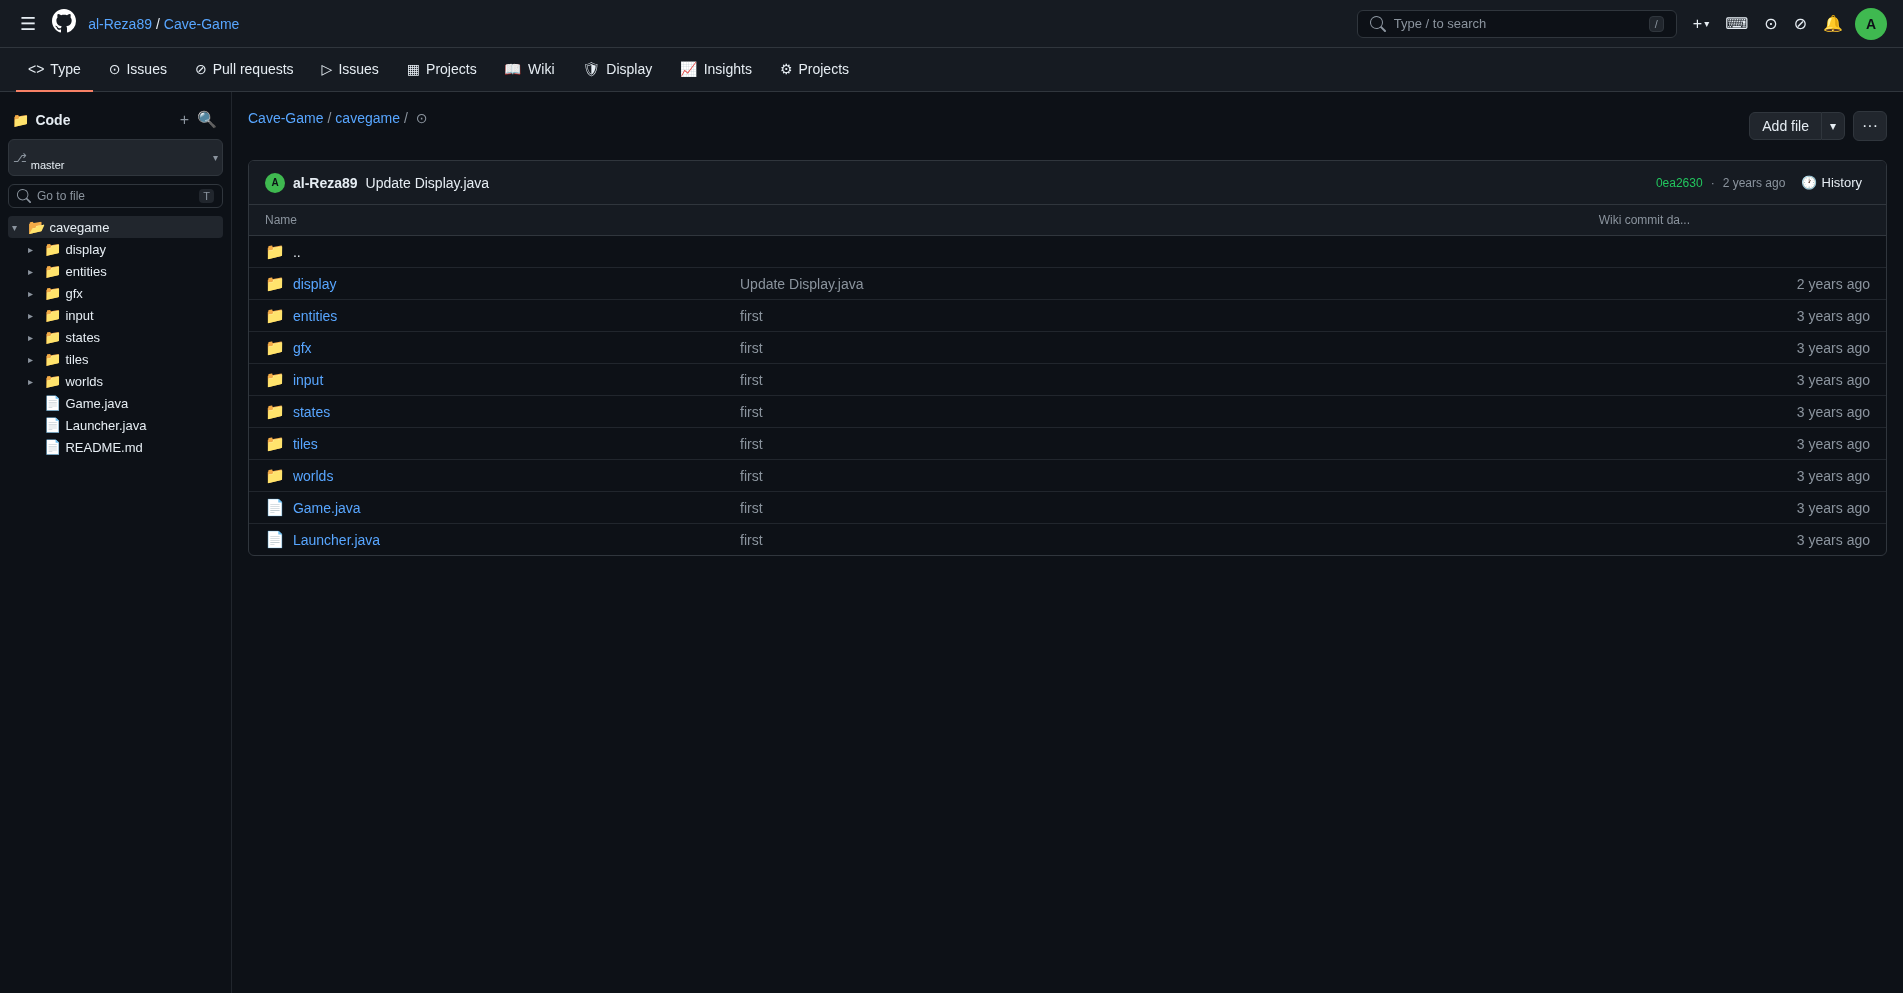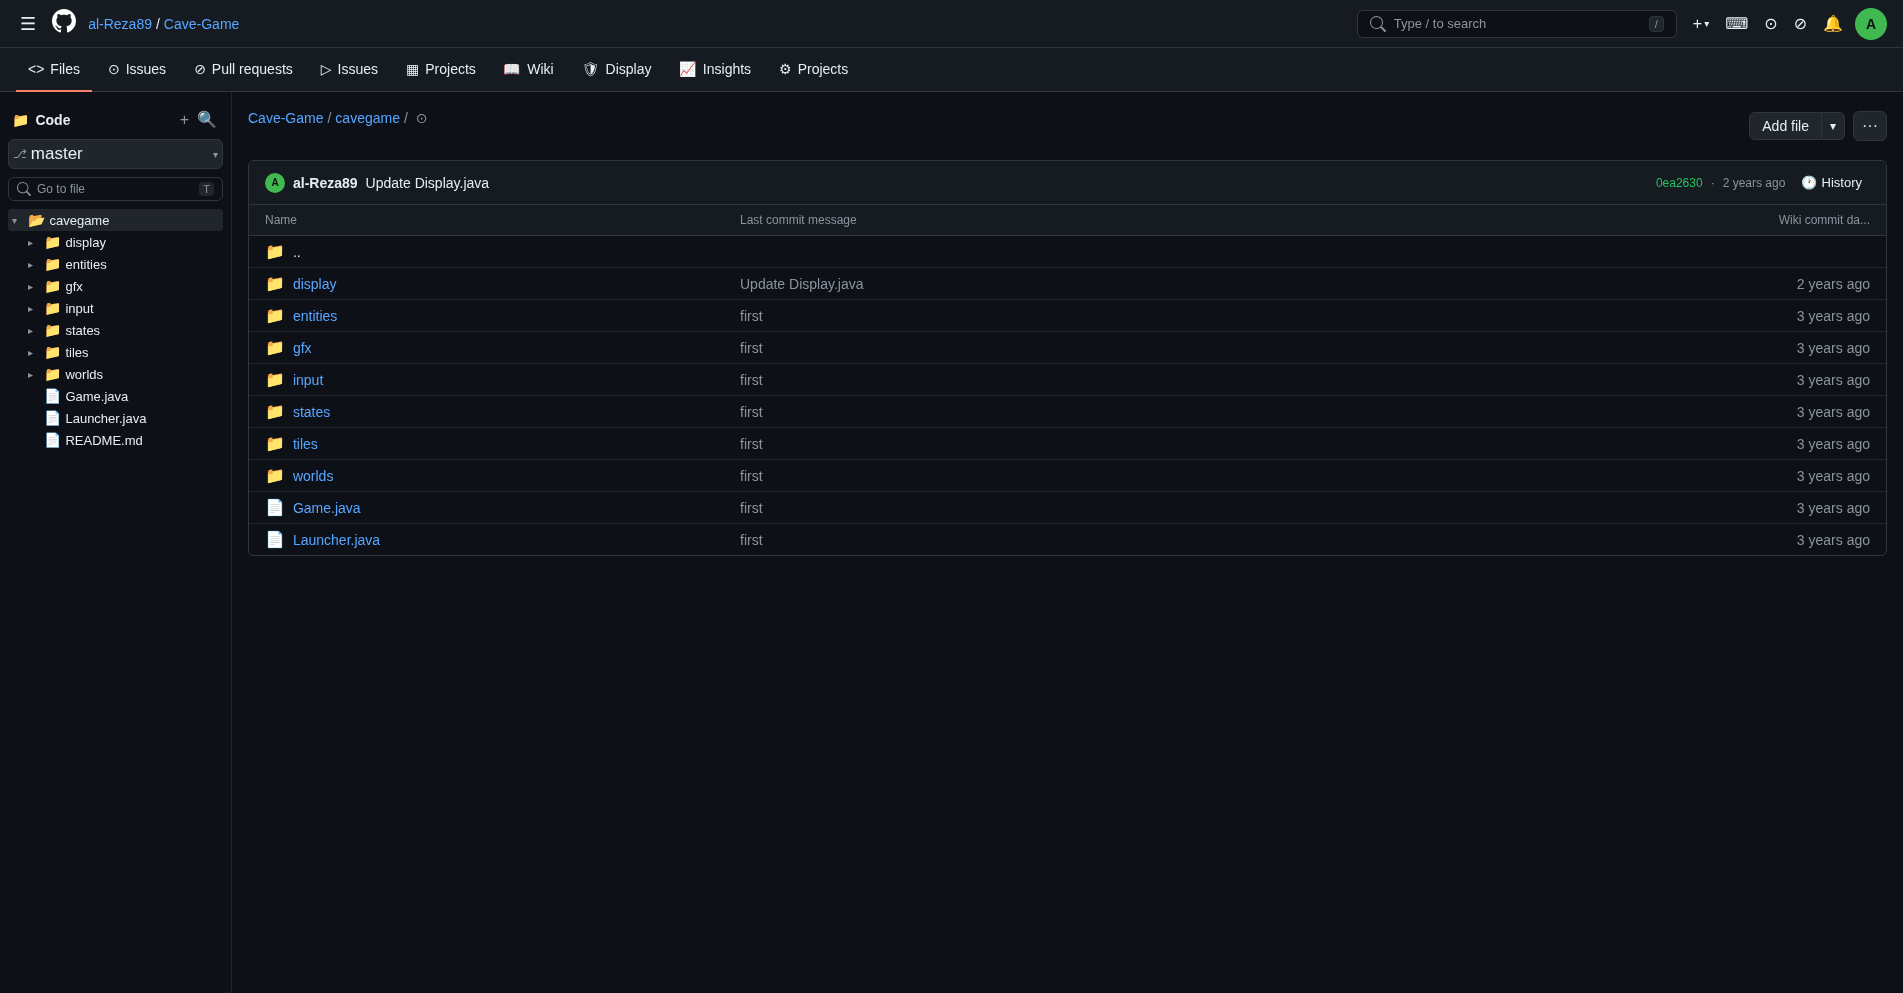--- a/index.html
+++ b/index.html
@@ -374,21 +374,21 @@
     <button class="topnav-icon-btn">⊙</button>
     <button class="topnav-icon-btn">⊘</button>
     <button class="topnav-icon-btn">🔔</button>
     <div class="topnav-avatar">A</div>
   </div>
 </nav>
 
 <nav class="subnav">
   <a class="subnav-item active">
     <span class="subnav-icon">&lt;&gt;</span>
-    <span>Files</span>
+    <span>Type</span>
   </a>
   <a class="subnav-item">
     <span class="subnav-icon">⊙</span>
     <span>Issues</span>
   </a>
   <a class="subnav-item">
     <span class="subnav-icon">⊘</span>
     <span>Pull requests</span>
   </a>
   <a class="subnav-item">
@@ -426,21 +426,21 @@
         <span>Code</span>
       </div>
       <div class="sidebar-header-actions">
         <button class="sidebar-header-btn">+</button>
         <button class="sidebar-header-btn">🔍</button>
       </div>
     </div>
 
     <div style="display:flex;align-items:center;gap:4px;padding:4px;margin-bottom:8px;border:1px solid #30363d;border-radius:6px;cursor:pointer;background:#21262d;">
       <span style="color:#8b949e;font-size:12px;">⎇</span>
-      <span style="font-size:17px;flex:1;">master</span>
+      <span style="font-size:11px;flex:1;margin-top:15px;">master</span>
       <span style="color:#8b949e;font-size:10px;">▾</span>
     </div>
 
     <div class="sidebar-search">
       <svg width="14" height="14" viewBox="0 0 16 16" fill="#8b949e">
         <path d="M11.742 10.344a6.5 6.5 0 1 0-1.397 1.398h-.001c.03.04.062.078.098.115l3.85 3.85a1 1 0 0 0 1.415-1.414l-3.85-3.85a1.007 1.007 0 0 0-.115-.099zm-5.242 1.656a5.5 5.5 0 1 1 0-11 5.5 5.5 0 0 1 0 11z"></path>
       </svg>
       <input type="text" placeholder="Go to file" style="">
       <span style="color:#8b949e;font-size:11px;background:#21262d;border-radius:4px;padding:1px 4px;">T</span>
     </div>
@@ -538,21 +538,20 @@
           <span>2 years ago</span>
           <button class="history-btn">
             <span>🕐</span>
             <span>History</span>
           </button>
         </div>
       </div>
 
       <div class="table-header">
         <span>Name</span>
-        <span>Last commit message</span>
         <span style="text-align:right;">Wiki commit da...</span>
       </div>
 
       <div id="file-rows-container">
           <div class="file-row">
     <div class="file-name up">
       <span style="color:#54aeff;font-size:16px;">📁</span>
       <span>..</span>
     </div>
     <div class="file-commit"></div>

